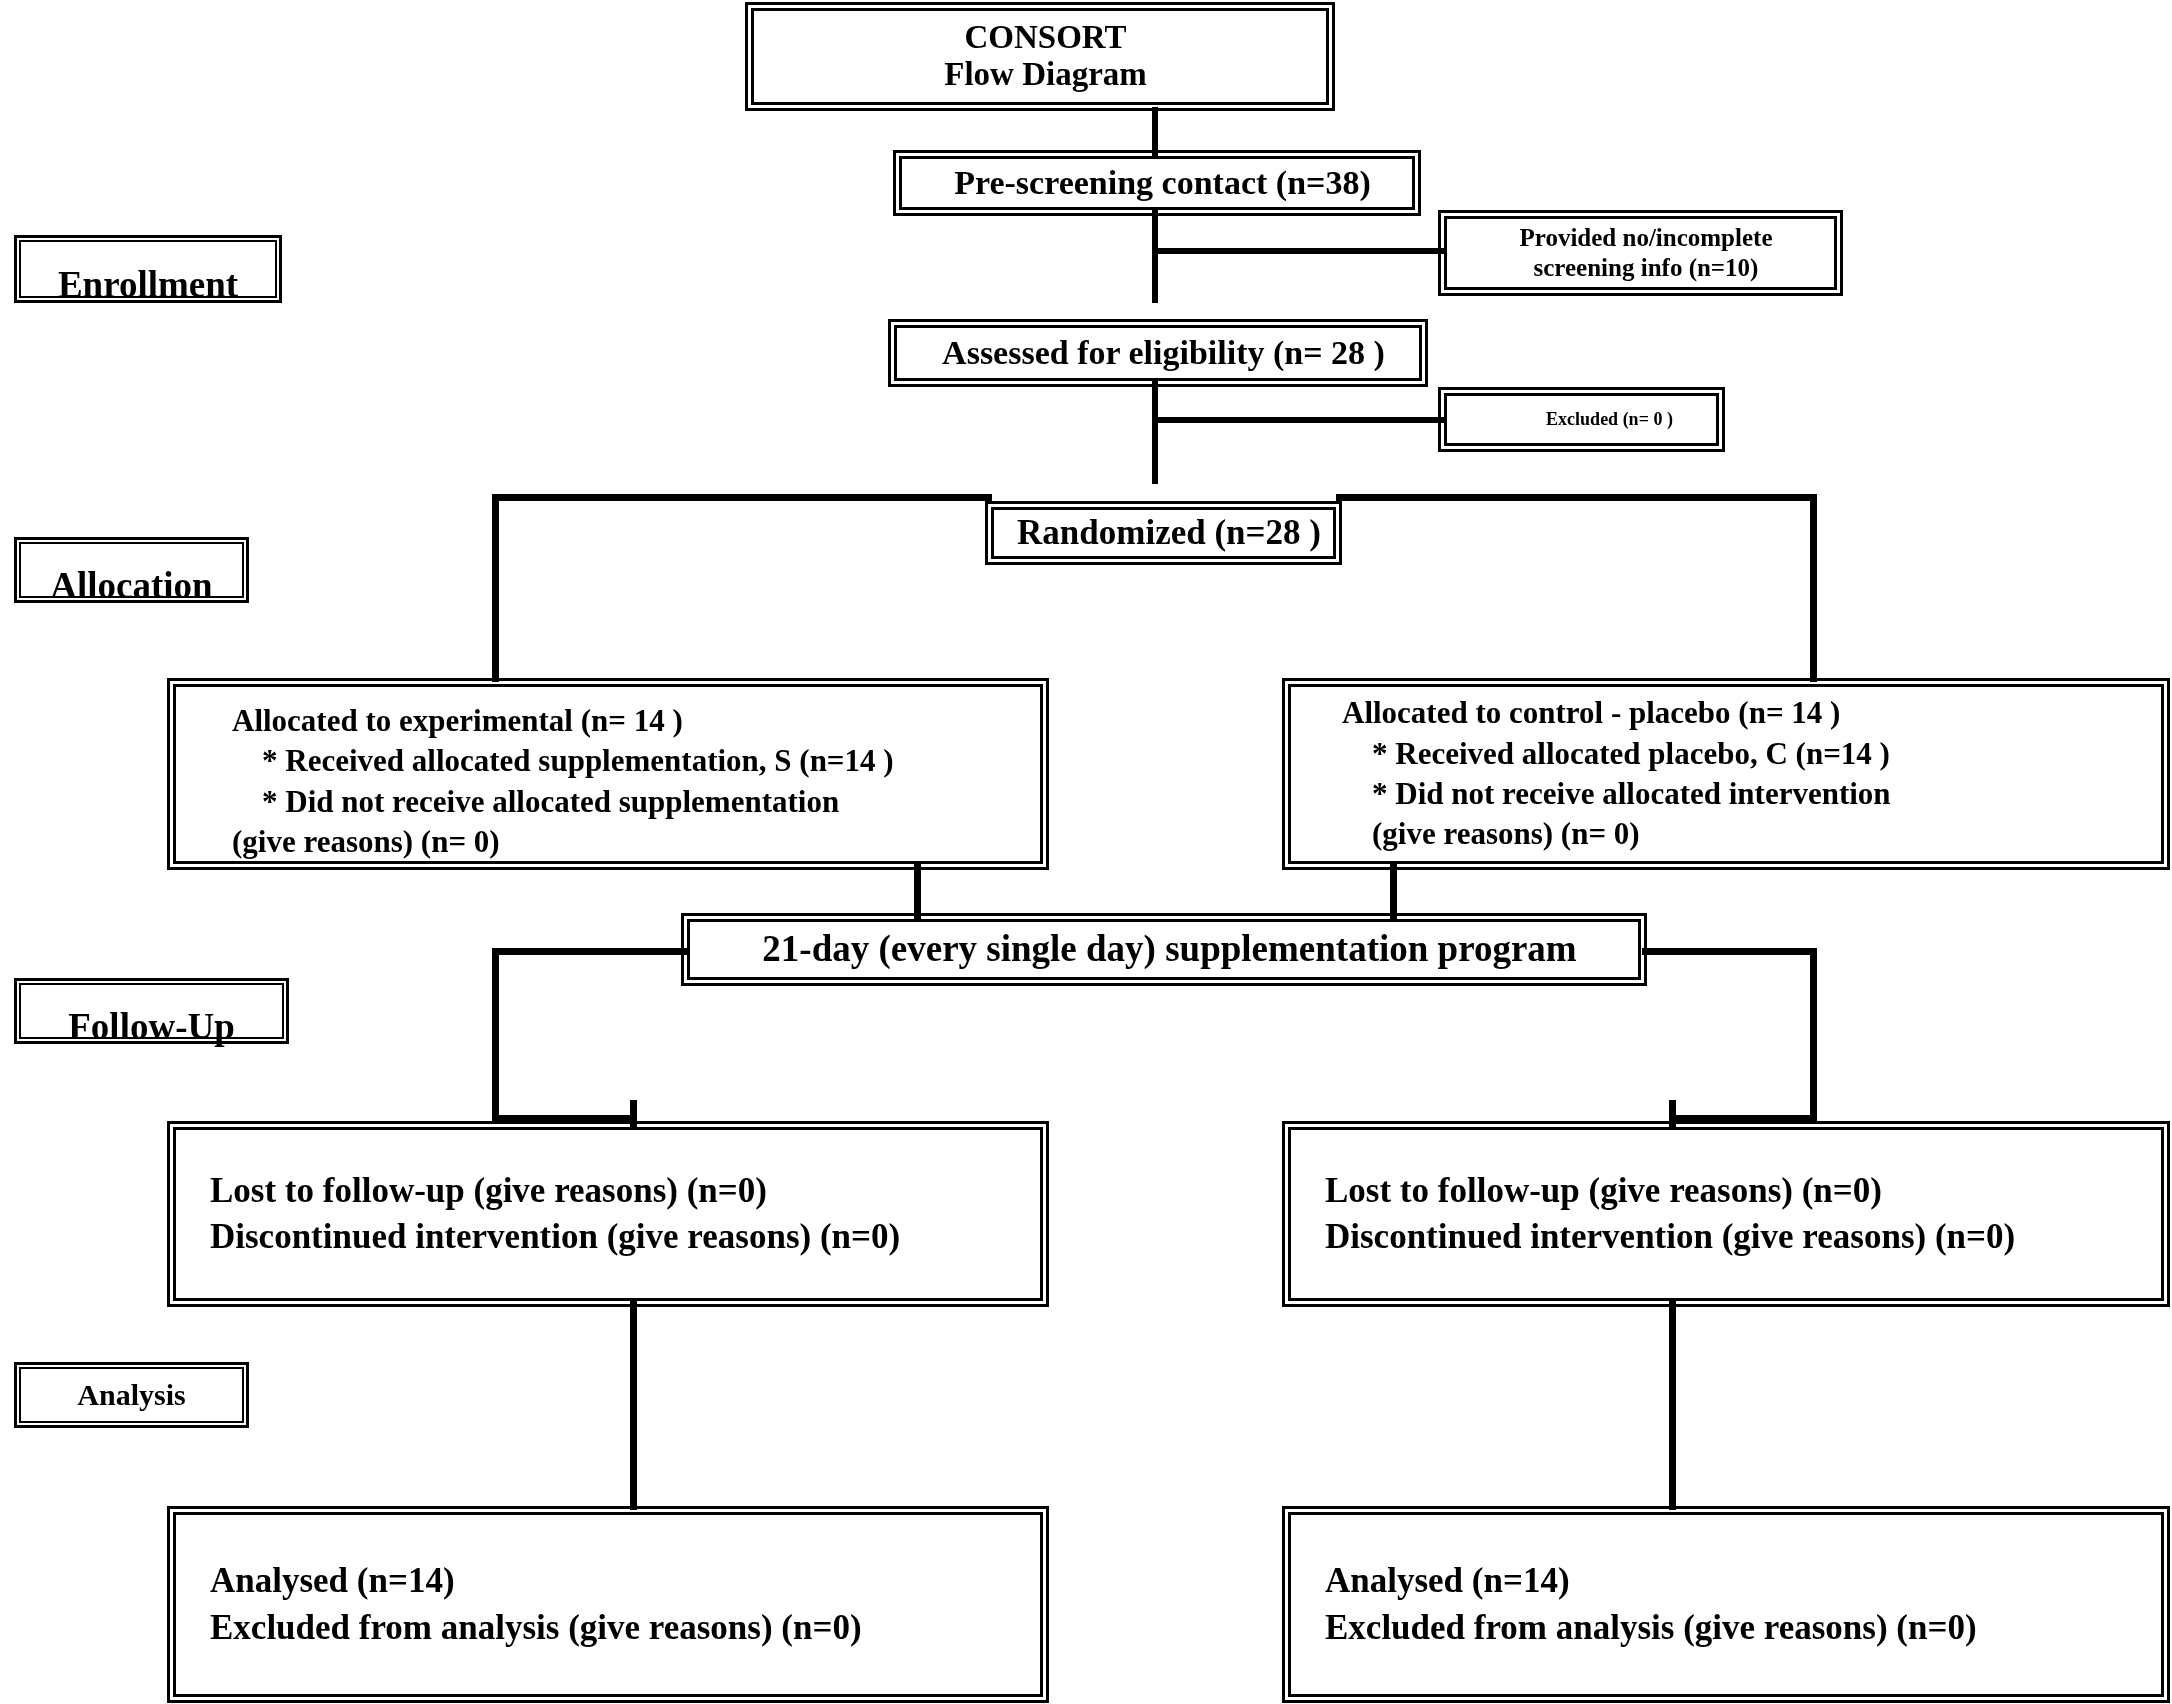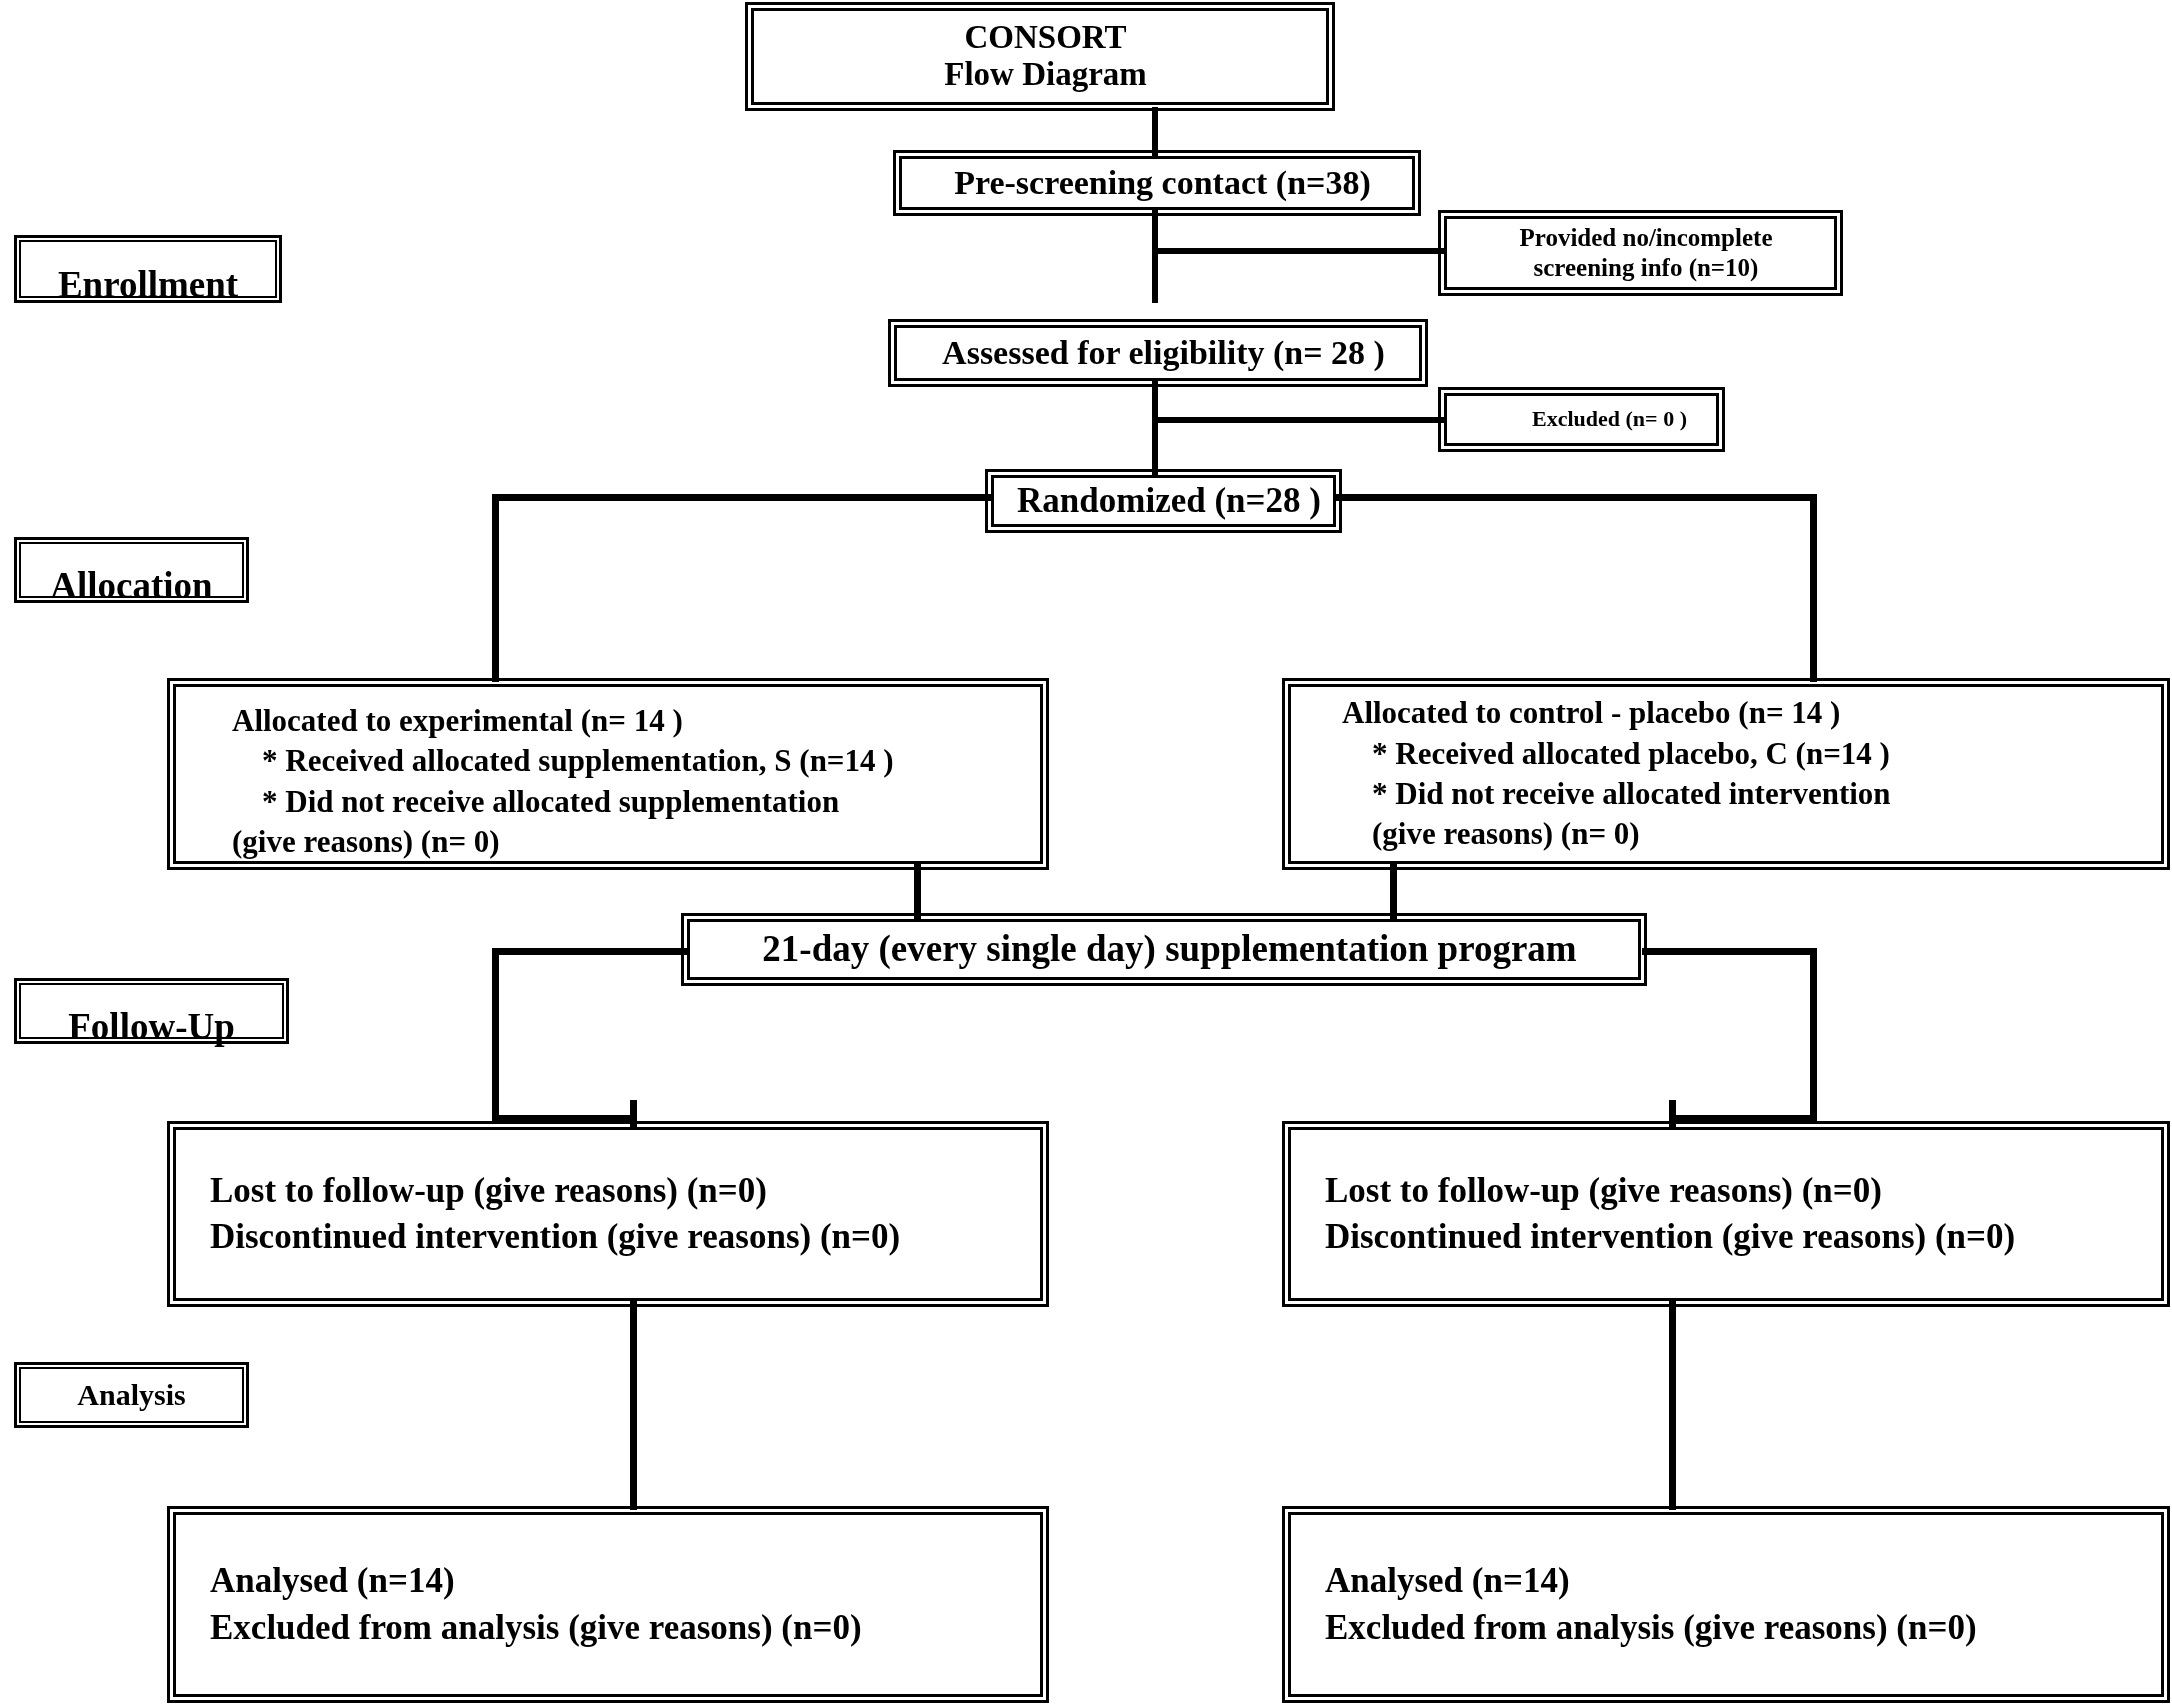--- a/index.html
+++ b/index.html
@@ -47,21 +47,21 @@
   }
 
   
   .v{position:absolute;background:#000;z-index:1;}
   .h{position:absolute;background:#000;z-index:1;}
 
   
   .t-title{font-size:33px;line-height:1.14;}
   .t-main{font-size:34px;line-height:1.15;}
   .t-rand{font-size:35px;line-height:1.15;}
-  .t-side{font-size:22px;line-height:1.22;margin-left:45px;}
+  .t-side{font-size:18px;line-height:1.22;margin-left:45px;}
   .t-sidebig{font-size:25px;line-height:1.2;}
   .t-alloc{font-size:31px;line-height:1.30;}
   .t-prog{font-size:37px;line-height:1.15;}
   .t-follow{font-size:35px;line-height:1.32;}
   .t-phase{font-size:37px;margin-top:30px;}
   .t-phase-sm{font-size:30px;}
   .indent{padding-left:30px;}
 </style>
 </head>
 <body>
@@ -129,21 +129,21 @@
   </div>
 
   <div class="box center" style="left:894px;top:303px;width:528px;height:56px;margin-top:22px;">
     <span class="ln t-main">Assessed for eligibility (n= 28 )</span>
   </div>
 
   <div class="box center" style="left:1444px;top:393px;width:275px;height:53px;">
     <span class="ln t-side">Excluded (n= 0 )</span>
   </div>
 
-  <div class="box center" style="left:991px;top:475px;width:345px;height:52px;text-align:center;">
+  <div class="box center" style="left:991px;top:507px;width:345px;height:52px;text-align:center;">
     <span class="ln t-rand">Randomized (n=28 )</span>
   </div>
 
   <div class="box left" style="left:173px;top:684px;width:870px;height:180px;padding:15px 0 0 56px;">
     <span class="ln t-alloc">Allocated to experimental (n= 14 )</span>
     <span class="ln t-alloc indent">* Received allocated supplementation, S (n=14 )</span>
     <span class="ln t-alloc indent">* Did not receive allocated supplementation</span>
     <span class="ln t-alloc">(give reasons) (n= 0)</span>
   </div>
 

